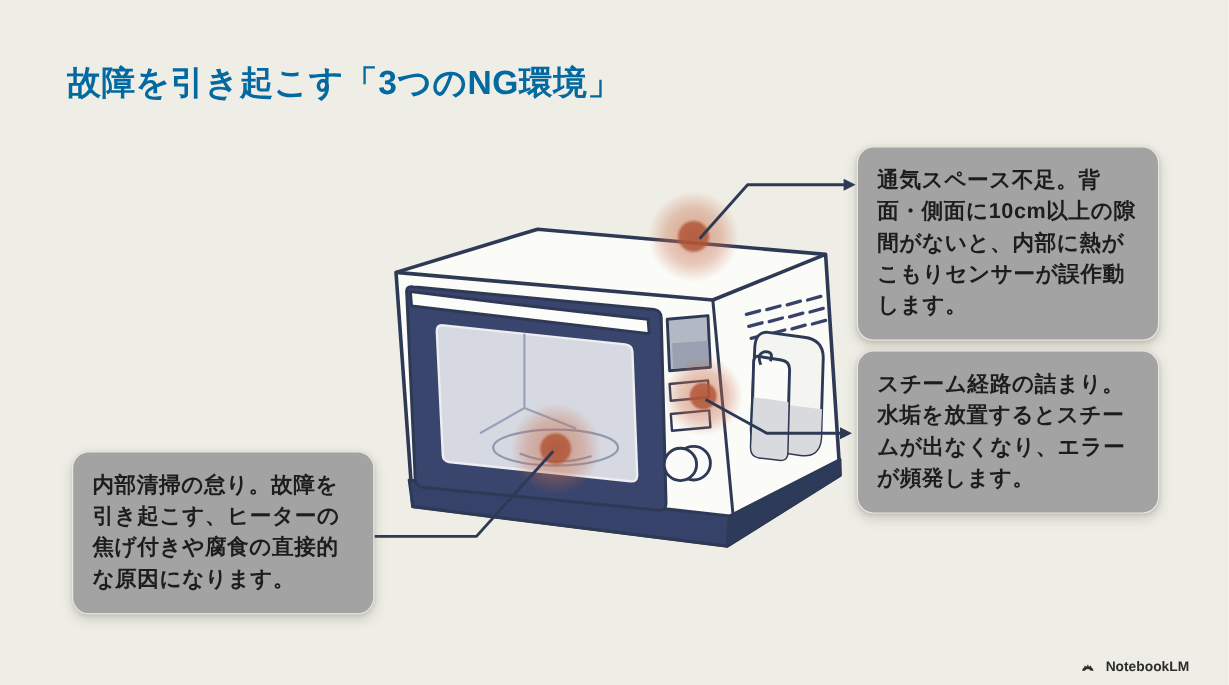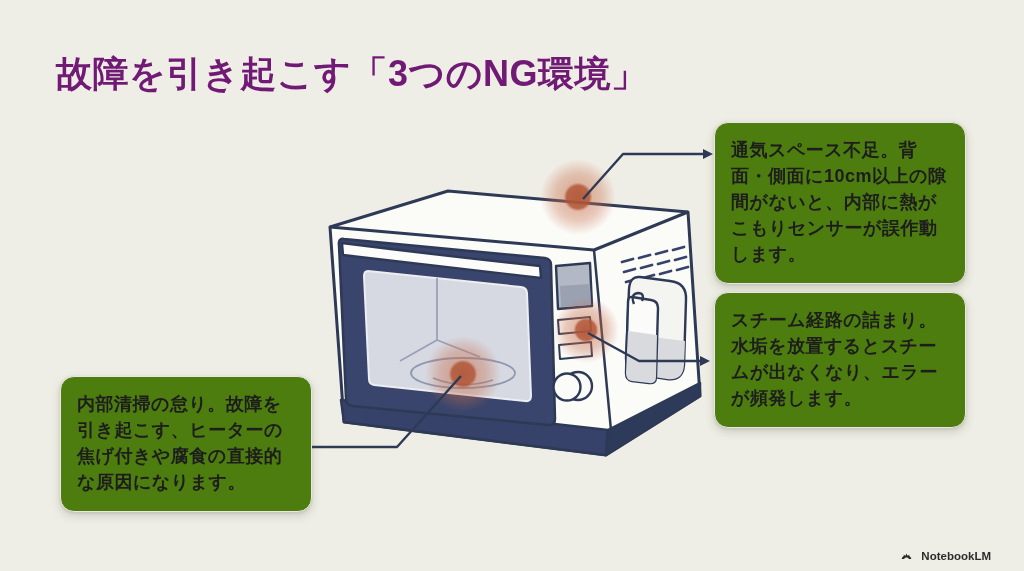--- a/index.html
+++ b/index.html
@@ -3,26 +3,26 @@
 <meta charset="utf-8">
 <style>
   html,body{margin:0;padding:0;}
   .stage{
     position:relative;width:1024px;height:571px;overflow:hidden;
     background:#efeee6;
     font-family:"Liberation Sans","DejaVu Sans",sans-serif;
   }
   .title{
     position:absolute;left:56px;top:50px;
-    font-size:36px;font-weight:800;color:#701a75;letter-spacing:.5px;
+    font-size:28px;font-weight:800;color:#0369a1;letter-spacing:.5px;
   }
   .illu{position:absolute;left:0;top:0;}
   .callout{
     position:absolute;width:218px;
-    background:#4d7c0f;border:1px solid #e9e8e0;border-radius:14px;
+    background:#a3a3a3;border:1px solid #e9e8e0;border-radius:14px;
     box-shadow:0 4px 10px rgba(85,85,70,.22),0 1px 3px rgba(85,85,70,.14);
     padding:15px 16px;
     font-size:18px;font-weight:700;line-height:1.44;color:#1d1d1d;
     letter-spacing:.5px;
   }
   .callout.c1{left:714px;top:122px;}
   .callout.c2{left:714px;top:292px;}
   .callout.c3{left:60px;top:376px;}
   .watermark{
     position:absolute;right:33px;top:550px;

